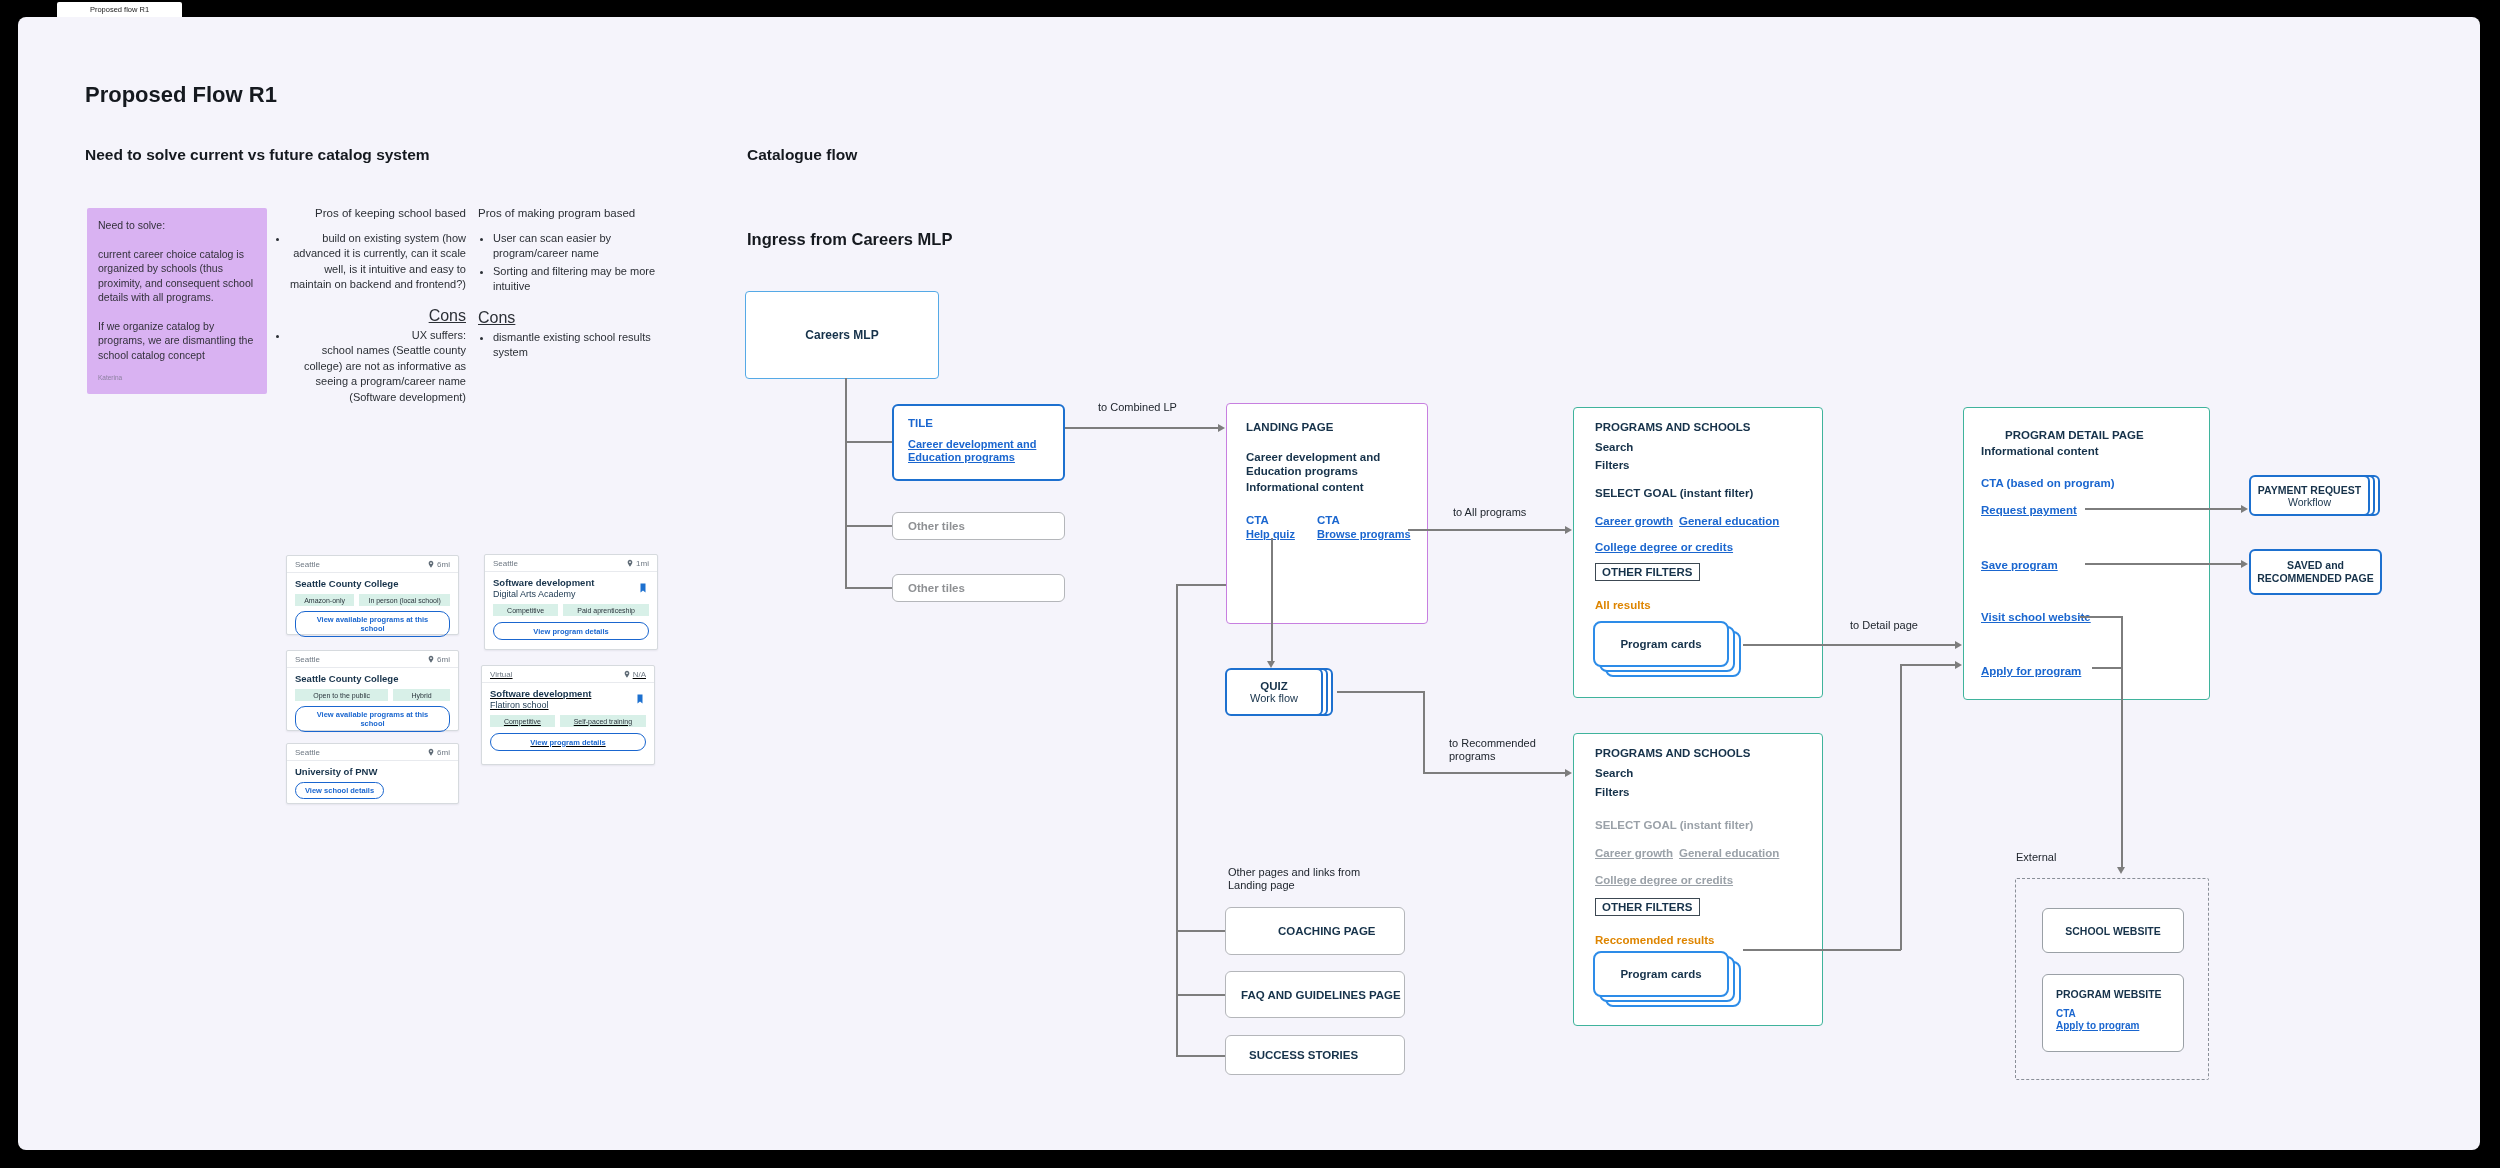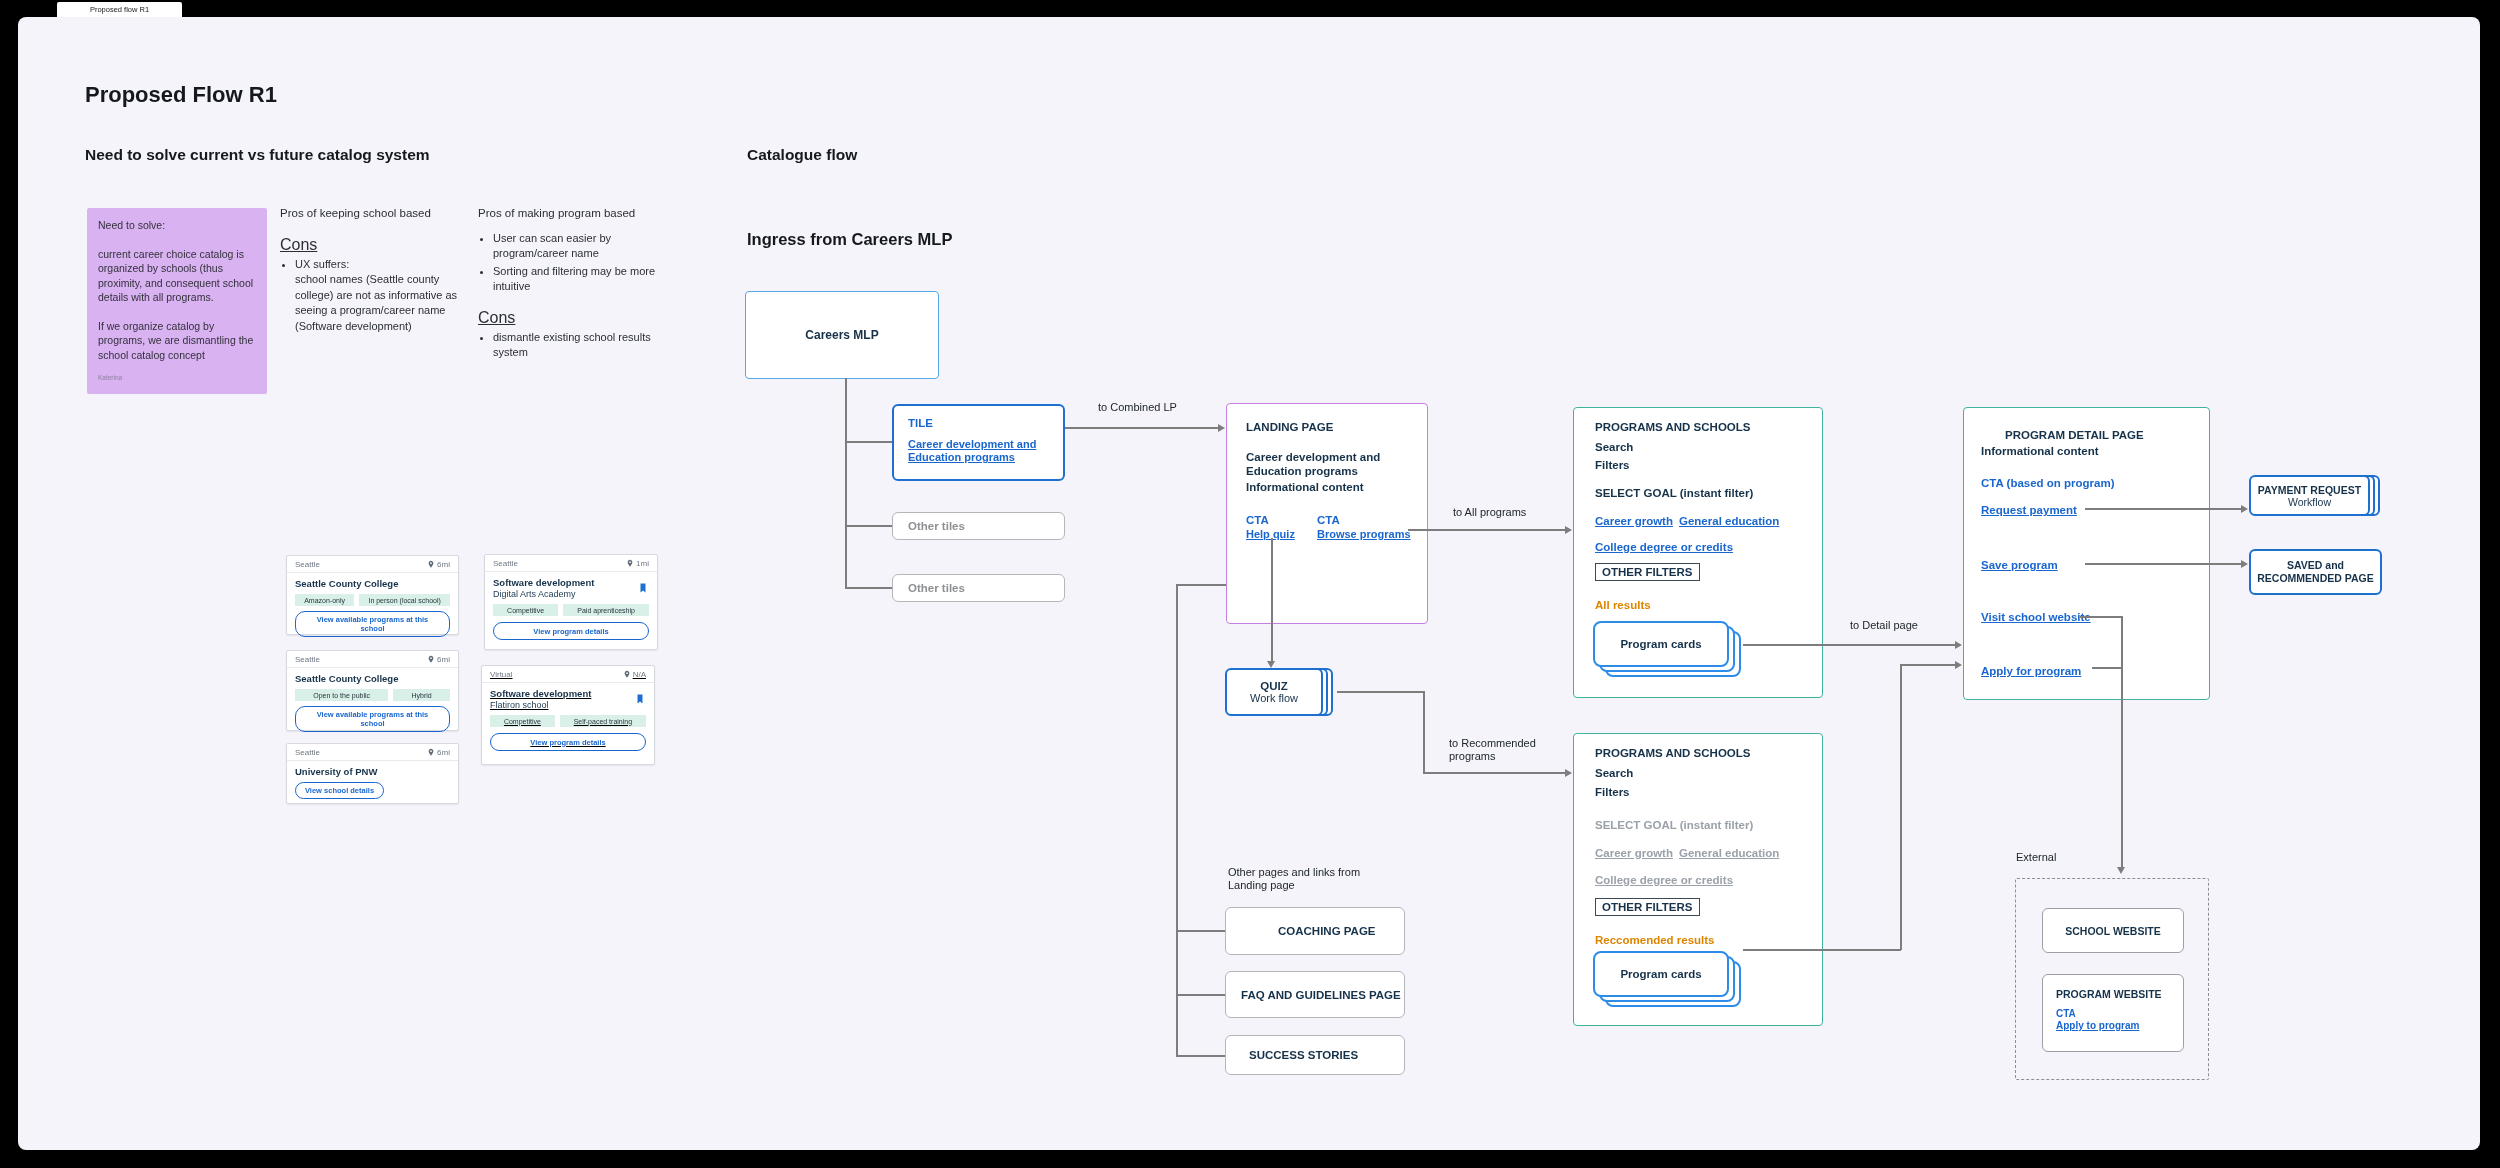--- a/index.html
+++ b/index.html
@@ -80,22 +80,25 @@
   <div class="abs sec-head" style="left:747px;top:146px;">Catalogue flow</div>
   <div class="abs ing-head" style="left:747px;top:230px;">Ingress from Careers MLP</div>
 
   <div class="abs sticky" style="left:87px;top:208px;width:180px;height:186px;">
     <div class="st-t">Need to solve:</div>
     <div class="st-b">current career choice catalog is organized by schools (thus proximity, and consequent school details with all programs.</div>
     <div class="st-b">If we organize catalog by programs, we are dismantling the school catalog concept</div>
     <div class="st-a">Katerina</div>
   </div>
 
-  <div class="abs notes" style="left:280px;top:206px;width:192px;">
+  <div class="abs notes" style="left:274px;top:206px;width:192px;text-align:right;">
     <div class="n-title">Pros of keeping school based</div>
+    <ul>
+      <li class="pre">build on existing system (how advanced it is currently, can it scale well, is it intuitive and easy to maintain on backend and frontend?)</li>
+    </ul>
     <div class="n-cons">Cons</div>
     <ul style="margin-top:3px;">
       <li class="pre">UX suffers:
 school names (Seattle county college) are not as informative as seeing a program/career name (Software development)</li>
     </ul>
   </div>
 
   <div class="abs notes" style="left:478px;top:206px;width:200px;">
     <div class="n-title">Pros of making program based</div>
     <ul>

